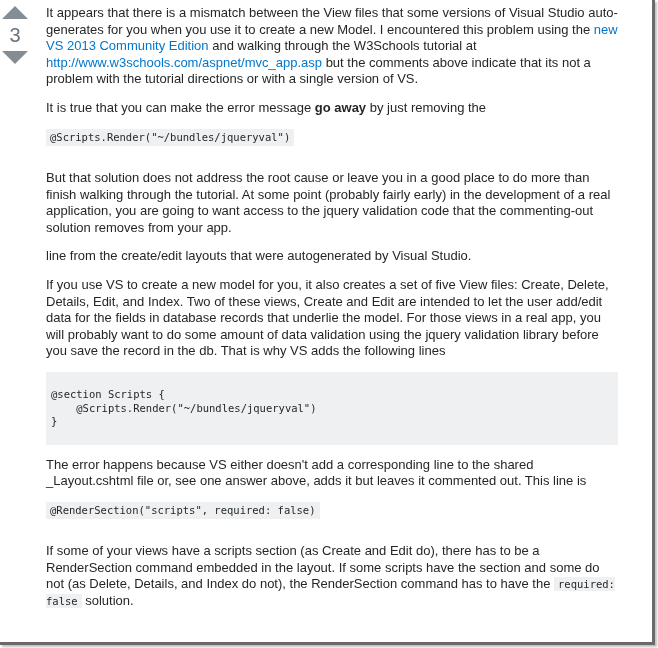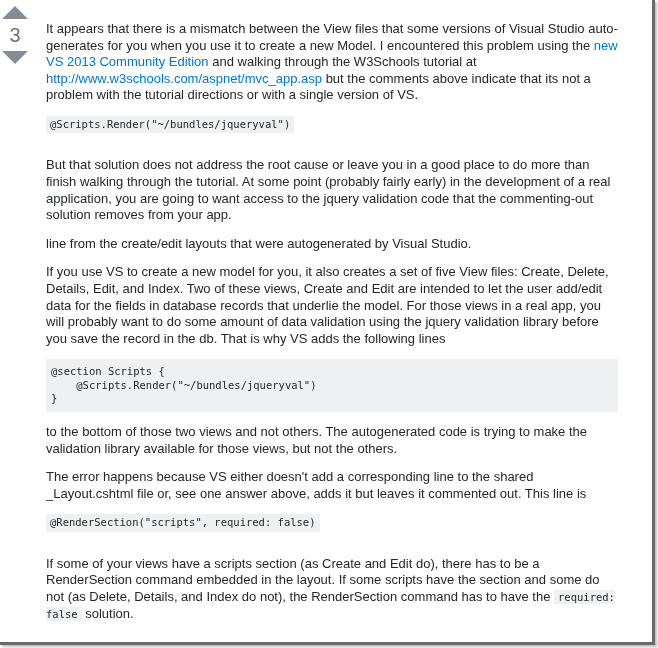--- a/index.html
+++ b/index.html
@@ -53,21 +53,21 @@
     .vote-count {
       font-size: 20px;
       color: #6a737c;
       line-height: 28px;
       height: 30px;
       padding-top: 2px;
     }
     .post-text {
       position: absolute;
       left: 46px;
-      top: 16px;
+      top: 0;
       width: 572px;
       line-height: 16.6px;
     }
     .post-text p {
       margin: 0 0 12px 0;
     }
     .post-text p.first {
       margin-top: 5px;
     }
     a.link {
@@ -82,21 +82,21 @@
       font-family: "DejaVu Sans Mono", "Liberation Mono", monospace;
       font-size: 10.5px;
       color: #242729;
       background: #eff0f1;
     }
     code.inline-code {
       padding: 1px 4px;
     }
     pre.code-block {
       margin: 0 0 12px 0;
-      padding: 6px 5px;
+      padding: 16px 5px;
       line-height: 13.5px;
       white-space: pre;
     }
     pre.code-block.single {
       display: inline-block;
       padding: 2px 4px;
       margin-bottom: 12px;
     }
     .inline-wrap {
       margin: 0 0 12px 0;
@@ -110,36 +110,36 @@
   <div class="vote-cell">
     <div class="vote-up" title="upvote"></div>
     <div class="vote-count">3</div>
     <div class="vote-down" title="downvote"></div>
   </div>
 
   <div class="post-text">
 
     <p class="first"><span>It appears that there is a mismatch between the View files that some versions of Visual Studio auto-generates for you when you use it to create a new Model. I encountered this problem using the </span><a class="link">new VS 2013 Community Edition</a><span> and walking through the W3Schools tutorial at </span><a class="link">http://www.w3schools.com/aspnet/mvc_app.asp</a><span> but the comments above indicate that its not a problem with the tutorial directions or with a single version of VS.</span></p>
 
+    <p><span>It is true that you can make the error message </span><b class="strong">go away</b><span> by just removing the</span></p>
 
     <div class="inline-wrap">
       <pre class="code-block single">@Scripts.Render("~/bundles/jqueryval")</pre>
     </div>
 
     <p>But that solution does not address the root cause or leave you in a good place to do more than finish walking through the tutorial. At some point (probably fairly early) in the development of a real application, you are going to want access to the jquery validation code that the commenting-out solution removes from your app.</p>
 
     <p>line from the create/edit layouts that were autogenerated by Visual Studio.</p>
 
     <p>If you use VS to create a new model for you, it also creates a set of five View files: Create, Delete, Details, Edit, and Index. Two of these views, Create and Edit are intended to let the user add/edit data for the fields in database records that underlie the model. For those views in a real app, you will probably want to do some amount of data validation using the jquery validation library before you save the record in the db. That is why VS adds the following lines</p>
 
     <pre class="code-block">@section Scripts {
     @Scripts.Render("~/bundles/jqueryval")
 }</pre>
 
-    <p>to the bottom of those two views and not others. The autogenerated code is trying to make the validation library available for those views, but not the others.</p>
 
     <p>The error happens because VS either doesn't add a corresponding line to the shared _Layout.cshtml file or, see one answer above, adds it but leaves it commented out. This line is</p>
 
     <div class="inline-wrap">
       <pre class="code-block single">@RenderSection("scripts", required: false)</pre>
     </div>
 
     <p><span>If some of your views have a scripts section (as Create and Edit do), there has to be a RenderSection command embedded in the layout. If some scripts have the section and some do not (as Delete, Details, and Index do not), the RenderSection command has to have the </span><code class="inline-code">required: false</code><span> solution.</span></p>
 
   </div>

